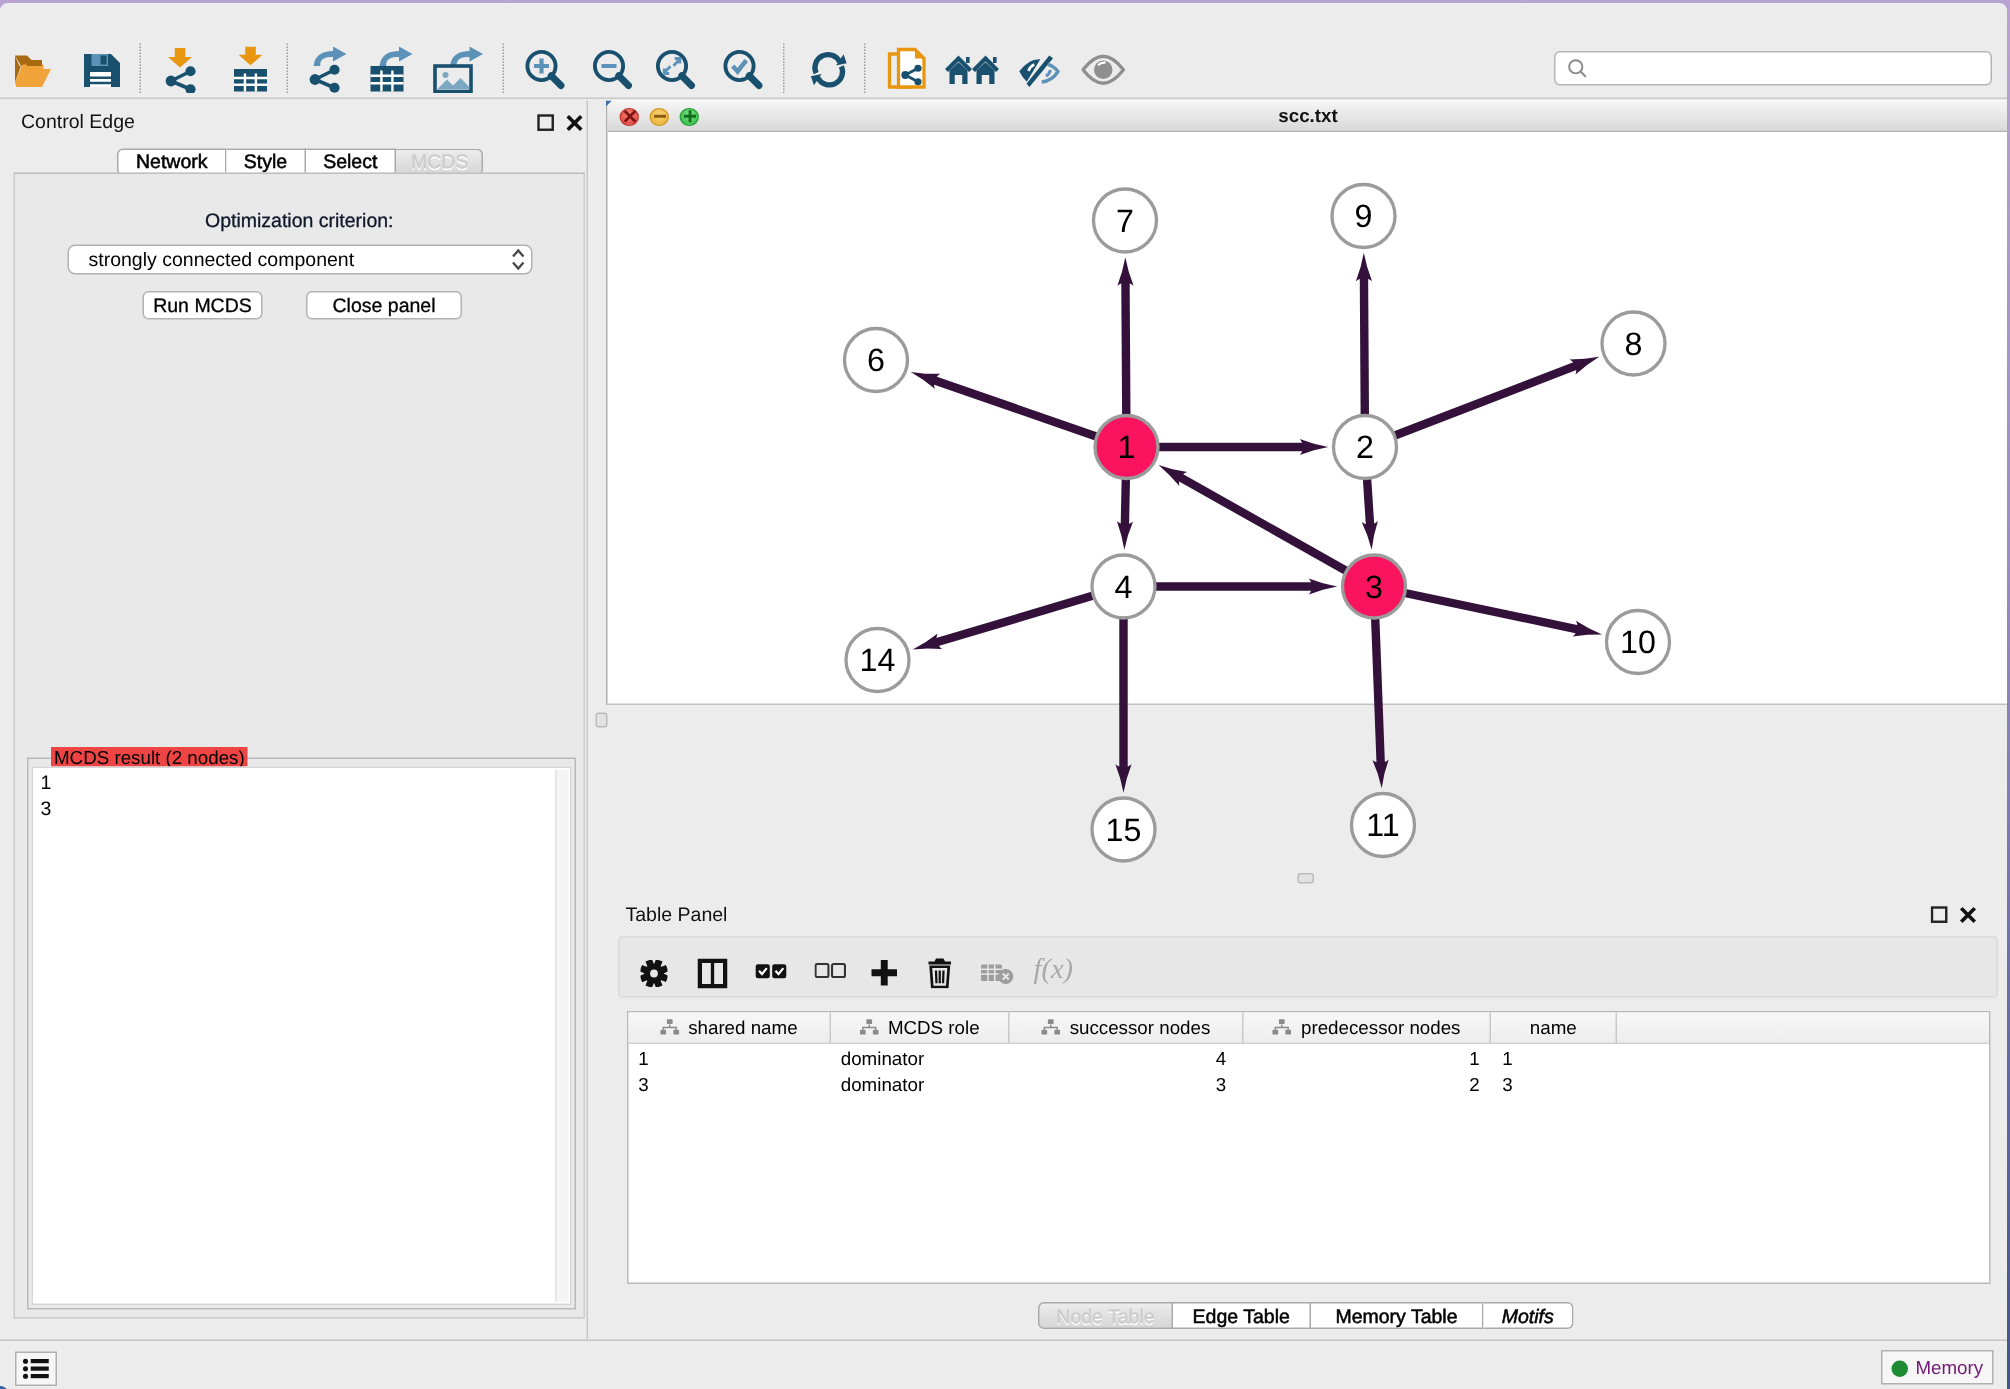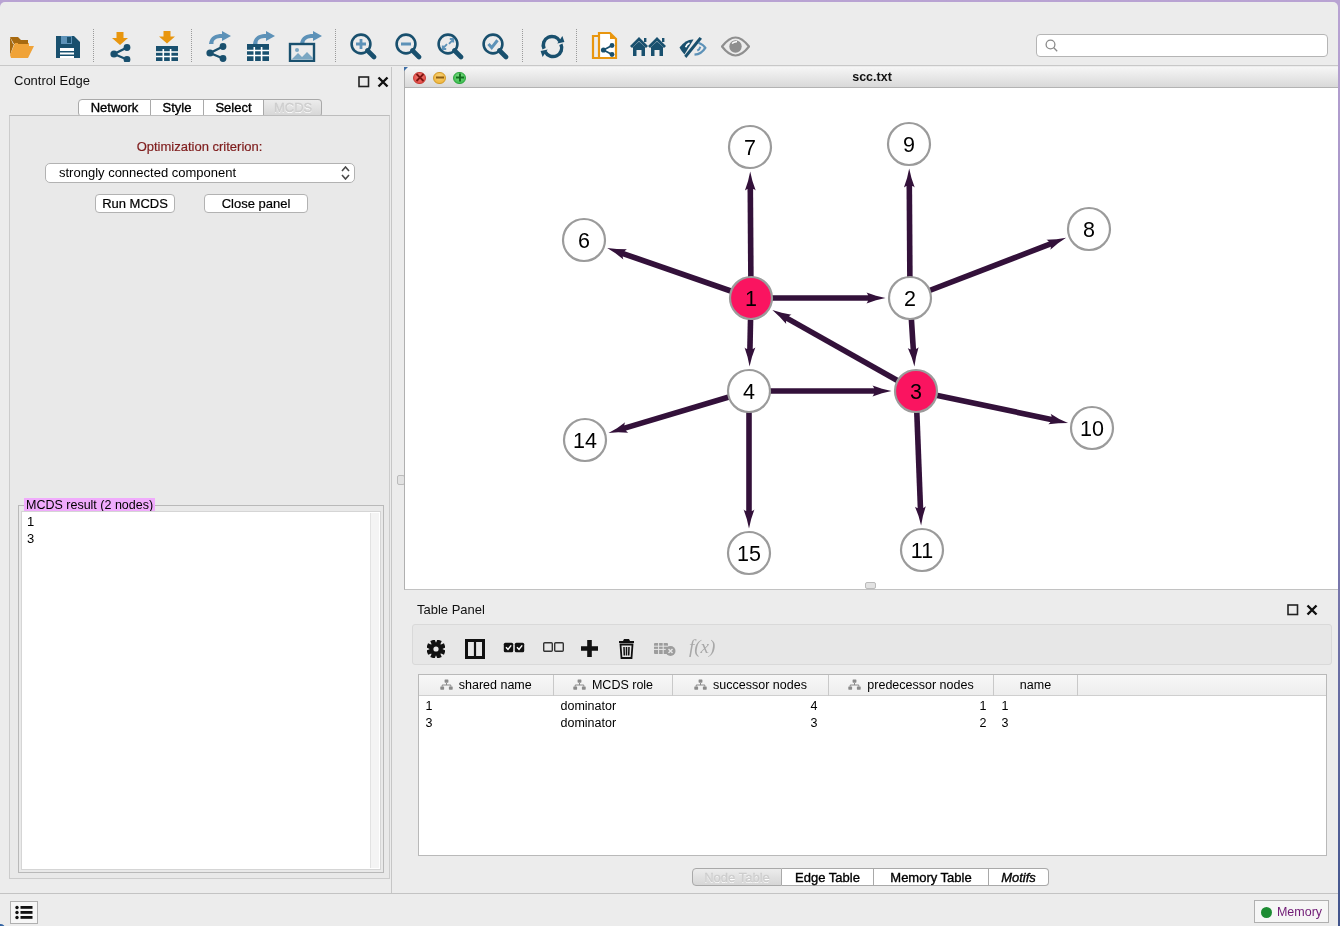--- a/index.html
+++ b/index.html
@@ -17,32 +17,32 @@
   #search { position:absolute; left:1036px; top:8px; width:292px; height:23px; background:#fff; border:1px solid #b5b5b5; border-radius:4px; }
   
   #cp-title { position:absolute; left:14px; top:71px; font-size:13px; color:#111; }
   .paneltools { position:absolute; }
   .tabs { position:absolute; height:18px; display:flex; }
   .tab { height:18px; border:1px solid #a9a9a9; border-left:none; background:#fff; font-size:13px; color:#000; text-align:center; line-height:16px; padding:0 10px; -webkit-text-stroke:0.35px; }
   .tab.first { border-left:1px solid #a9a9a9; border-radius:4px 0 0 4px; }
   .tab.last { border-radius:0 4px 4px 0; }
   .tab.sel { background:linear-gradient(#ececec,#d6d6d6); color:#cdcdcd; text-shadow:0 1px 0 #fff; }
   #cp-box { position:absolute; left:9px; top:113px; width:381px; height:764px; background:#e9e9e9; border:1px solid #cccccc; border-top:1px solid #bdbdbd; }
-  #optlabel { position:absolute; left:0; top:23px; width:100%; text-align:center; font-size:13px; color:#7f1d1d; -webkit-text-stroke:0.2px; }
+  #optlabel { position:absolute; left:0; top:23px; width:100%; text-align:center; font-size:13px; color:#0f172a; -webkit-text-stroke:0.2px; }
   #dropdown { position:absolute; left:35px; top:47px; width:310px; height:20px; background:#fff; border:1px solid #b2b2b2; border-radius:5px; font-size:13px; line-height:18px; padding-left:13px; color:#000; }
   .btn { position:absolute; height:19px; background:#fff; border:1px solid #b2b2b2; border-radius:4px; font-size:13px; text-align:center; color:#000; -webkit-text-stroke:0.2px; }
   #fieldset { position:absolute; left:8px; top:389px; width:366px; height:368px; border:1px solid #b9b9b9; }
-  #fieldlegend { position:absolute; left:5px; top:-8px; background:#f0abfc; font-size:12.5px; padding:0 2px; color:#000; }
+  #fieldlegend { position:absolute; left:15px; top:-8px; background:#ef4444; font-size:12.5px; padding:0 2px; color:#000; }
   #fieldwhite { position:absolute; left:2px; top:5px; right:2px; bottom:2px; background:#fff; border:1px solid #d5d5d5; font-size:13px; line-height:16.5px; padding:2px 0 0 5px; color:#000; }
   #fwsb { position:absolute; right:1px; top:1px; width:9px; bottom:1px; background:#f4f4f4; border-left:1px solid #e2e2e2; }
   
   #vdiv { position:absolute; left:391px; top:65px; width:13px; height:826px; background:#ececec; border-left:1px solid #c6c6c6; }
   #vhandle { position:absolute; left:397px; top:473px; width:8px; height:10px; background:#e2e2e2; border:1px solid #bbb; border-radius:2px; }
   
-  #iframe { position:absolute; left:404px; top:65px; width:935px; height:523px; background:#fff; border-left:1px solid #b0b0b0; border-bottom:1px solid #c2c2c2;padding-left:48px; }
+  #iframe { position:absolute; left:404px; top:65px; width:935px; height:403px; background:#fff; border-left:1px solid #b0b0b0; border-bottom:1px solid #c2c2c2;padding-left:48px; }
   #iftitle { position:absolute; left:0; top:0; width:100%; height:21px; background:linear-gradient(#f6f6f6,#d9d9d9); border-bottom:1px solid #b3b3b3; }
   #iftext { position:absolute; top:3px; width:100%; text-align:center; font-size:12.5px; font-weight:bold; color:#111; }
   .ifdot { position:absolute; top:4.5px; width:12.5px; height:12.5px; border-radius:50%; }
   #bhandle { position:absolute; left:865px; top:580px; width:11px; height:7px; background:#e2e2e2; border:1px solid #bbb; border-radius:2px; }
   
   #tp { position:absolute; left:404px; top:588px; width:935px; height:303px; background:#ececec; }
   #tp-title { position:absolute; left:13px; top:12px; font-size:13px; color:#111; }
   #tp-toolbar { position:absolute; left:8px; top:34px; width:920px; height:41px; background:#e7e7e7; border:1px solid #d9d9d9; border-radius:3px; }
   #tbl { position:absolute; left:13.5px; top:84px; width:909px; height:182px; background:#fff; border:1px solid #b9b9b9; }
   #thead { position:absolute; left:0; top:0; width:100%; height:21px; background:linear-gradient(#f7f7f7,#ededed); border-bottom:1px solid #cfcfcf; }

